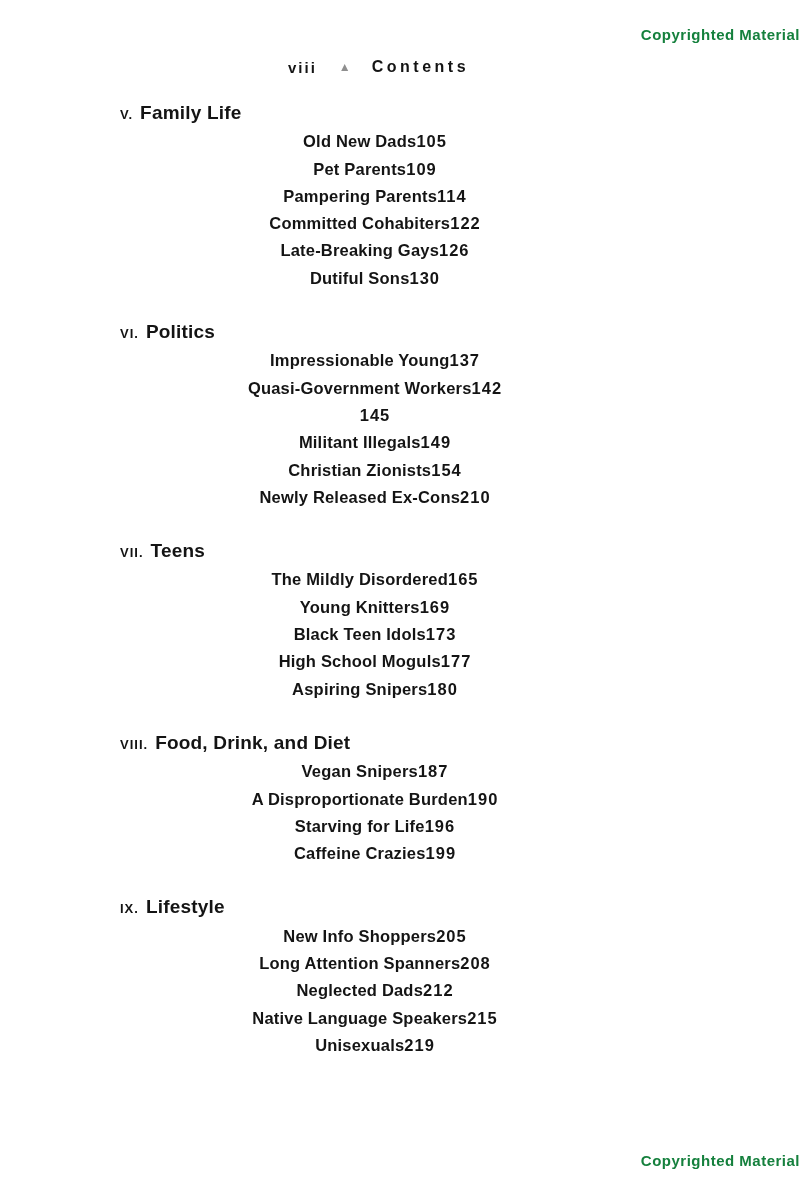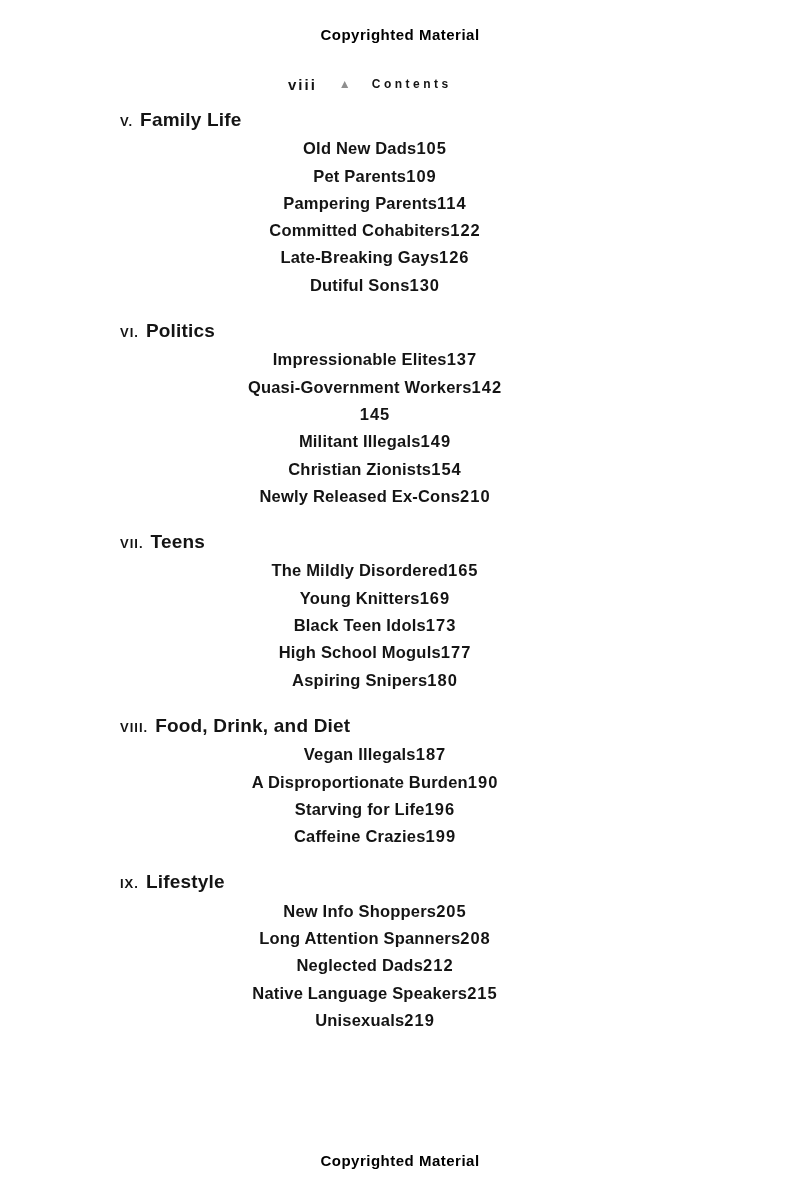--- a/index.html
+++ b/index.html
@@ -6,62 +6,62 @@
   html, body { width: 800px; height: 1200px; background: #ffffff; overflow: hidden; }
   body {
     font-family: "Liberation Sans", sans-serif;
     color: #141414;
     position: relative;
   }
   .copyright {
     position: absolute;
     left: 0;
     width: 800px;
-    text-align: center;
-    color: #000000;
+    text-align: right;
+    color: #15803d;
     font-weight: 700;
     font-size: 15px;
     letter-spacing: 0.5px;
   }
   .copyright-top { top: 26px; }
   .copyright-bottom { top: 1152px; }
 
   .running-header {
     position: absolute;
     left: 288px;
-    top: 73px;
+    top: 56px;
     display: flex;
     align-items: center;
     height: 22px;
   }
   .folio {
     font-size: 15px;
     font-weight: 700;
     letter-spacing: 2px;
   }
   .tri {
     color: #8f8f8f;
     font-size: 12px;
     margin-left: 22px;
     line-height: 1;
   }
   .header-title {
-    font-size: 12px;
+    font-size: 16px;
     font-weight: 700;
     letter-spacing: 3.5px;
     margin-left: 21px;
   }
 
   .toc {
     position: absolute;
-    top: 106px;
+    top: 99px;
     left: 0;
     width: 800px;
   }
-  .section + .section { margin-top: 18px; }
+  .section + .section { margin-top: 26px; }
   .row { line-height: 27.3px; }
   .section-heading {
     padding-left: 120px;
     font-size: 19px;
     font-weight: 700;
     letter-spacing: 0.2px;
     white-space: nowrap;
   }
   .section-heading .numeral {
     font-size: 13px;
@@ -116,21 +116,21 @@
         <span class="entry-page">126</span>
       </div>
       <div class="row entry">
         <span class="entry-title">Dutiful Sons</span>
         <span class="entry-page">130</span>
       </div>
     </section>
     <section class="section">
       <div class="row section-heading"><span class="numeral">VI.</span><span class="section-title">Politics</span></div>
       <div class="row entry">
-        <span class="entry-title">Impressionable Elites</span>
+        <span class="entry-title">Impressionable Young</span>
         <span class="entry-page">137</span>
       </div>
       <div class="row entry">
         <span class="entry-title">Quasi-Government Workers</span>
         <span class="entry-page">142</span>
       </div>
       <div class="row entry">
         <span class="entry-page">145</span>
       </div>
       <div class="row entry">
@@ -165,21 +165,21 @@
         <span class="entry-page">177</span>
       </div>
       <div class="row entry">
         <span class="entry-title">Aspiring Snipers</span>
         <span class="entry-page">180</span>
       </div>
     </section>
     <section class="section">
       <div class="row section-heading"><span class="numeral">VIII.</span><span class="section-title">Food, Drink, and Diet</span></div>
       <div class="row entry">
-        <span class="entry-title">Vegan Illegals</span>
+        <span class="entry-title">Vegan Snipers</span>
         <span class="entry-page">187</span>
       </div>
       <div class="row entry">
         <span class="entry-title">A Disproportionate Burden</span>
         <span class="entry-page">190</span>
       </div>
       <div class="row entry">
         <span class="entry-title">Starving for Life</span>
         <span class="entry-page">196</span>
       </div>

